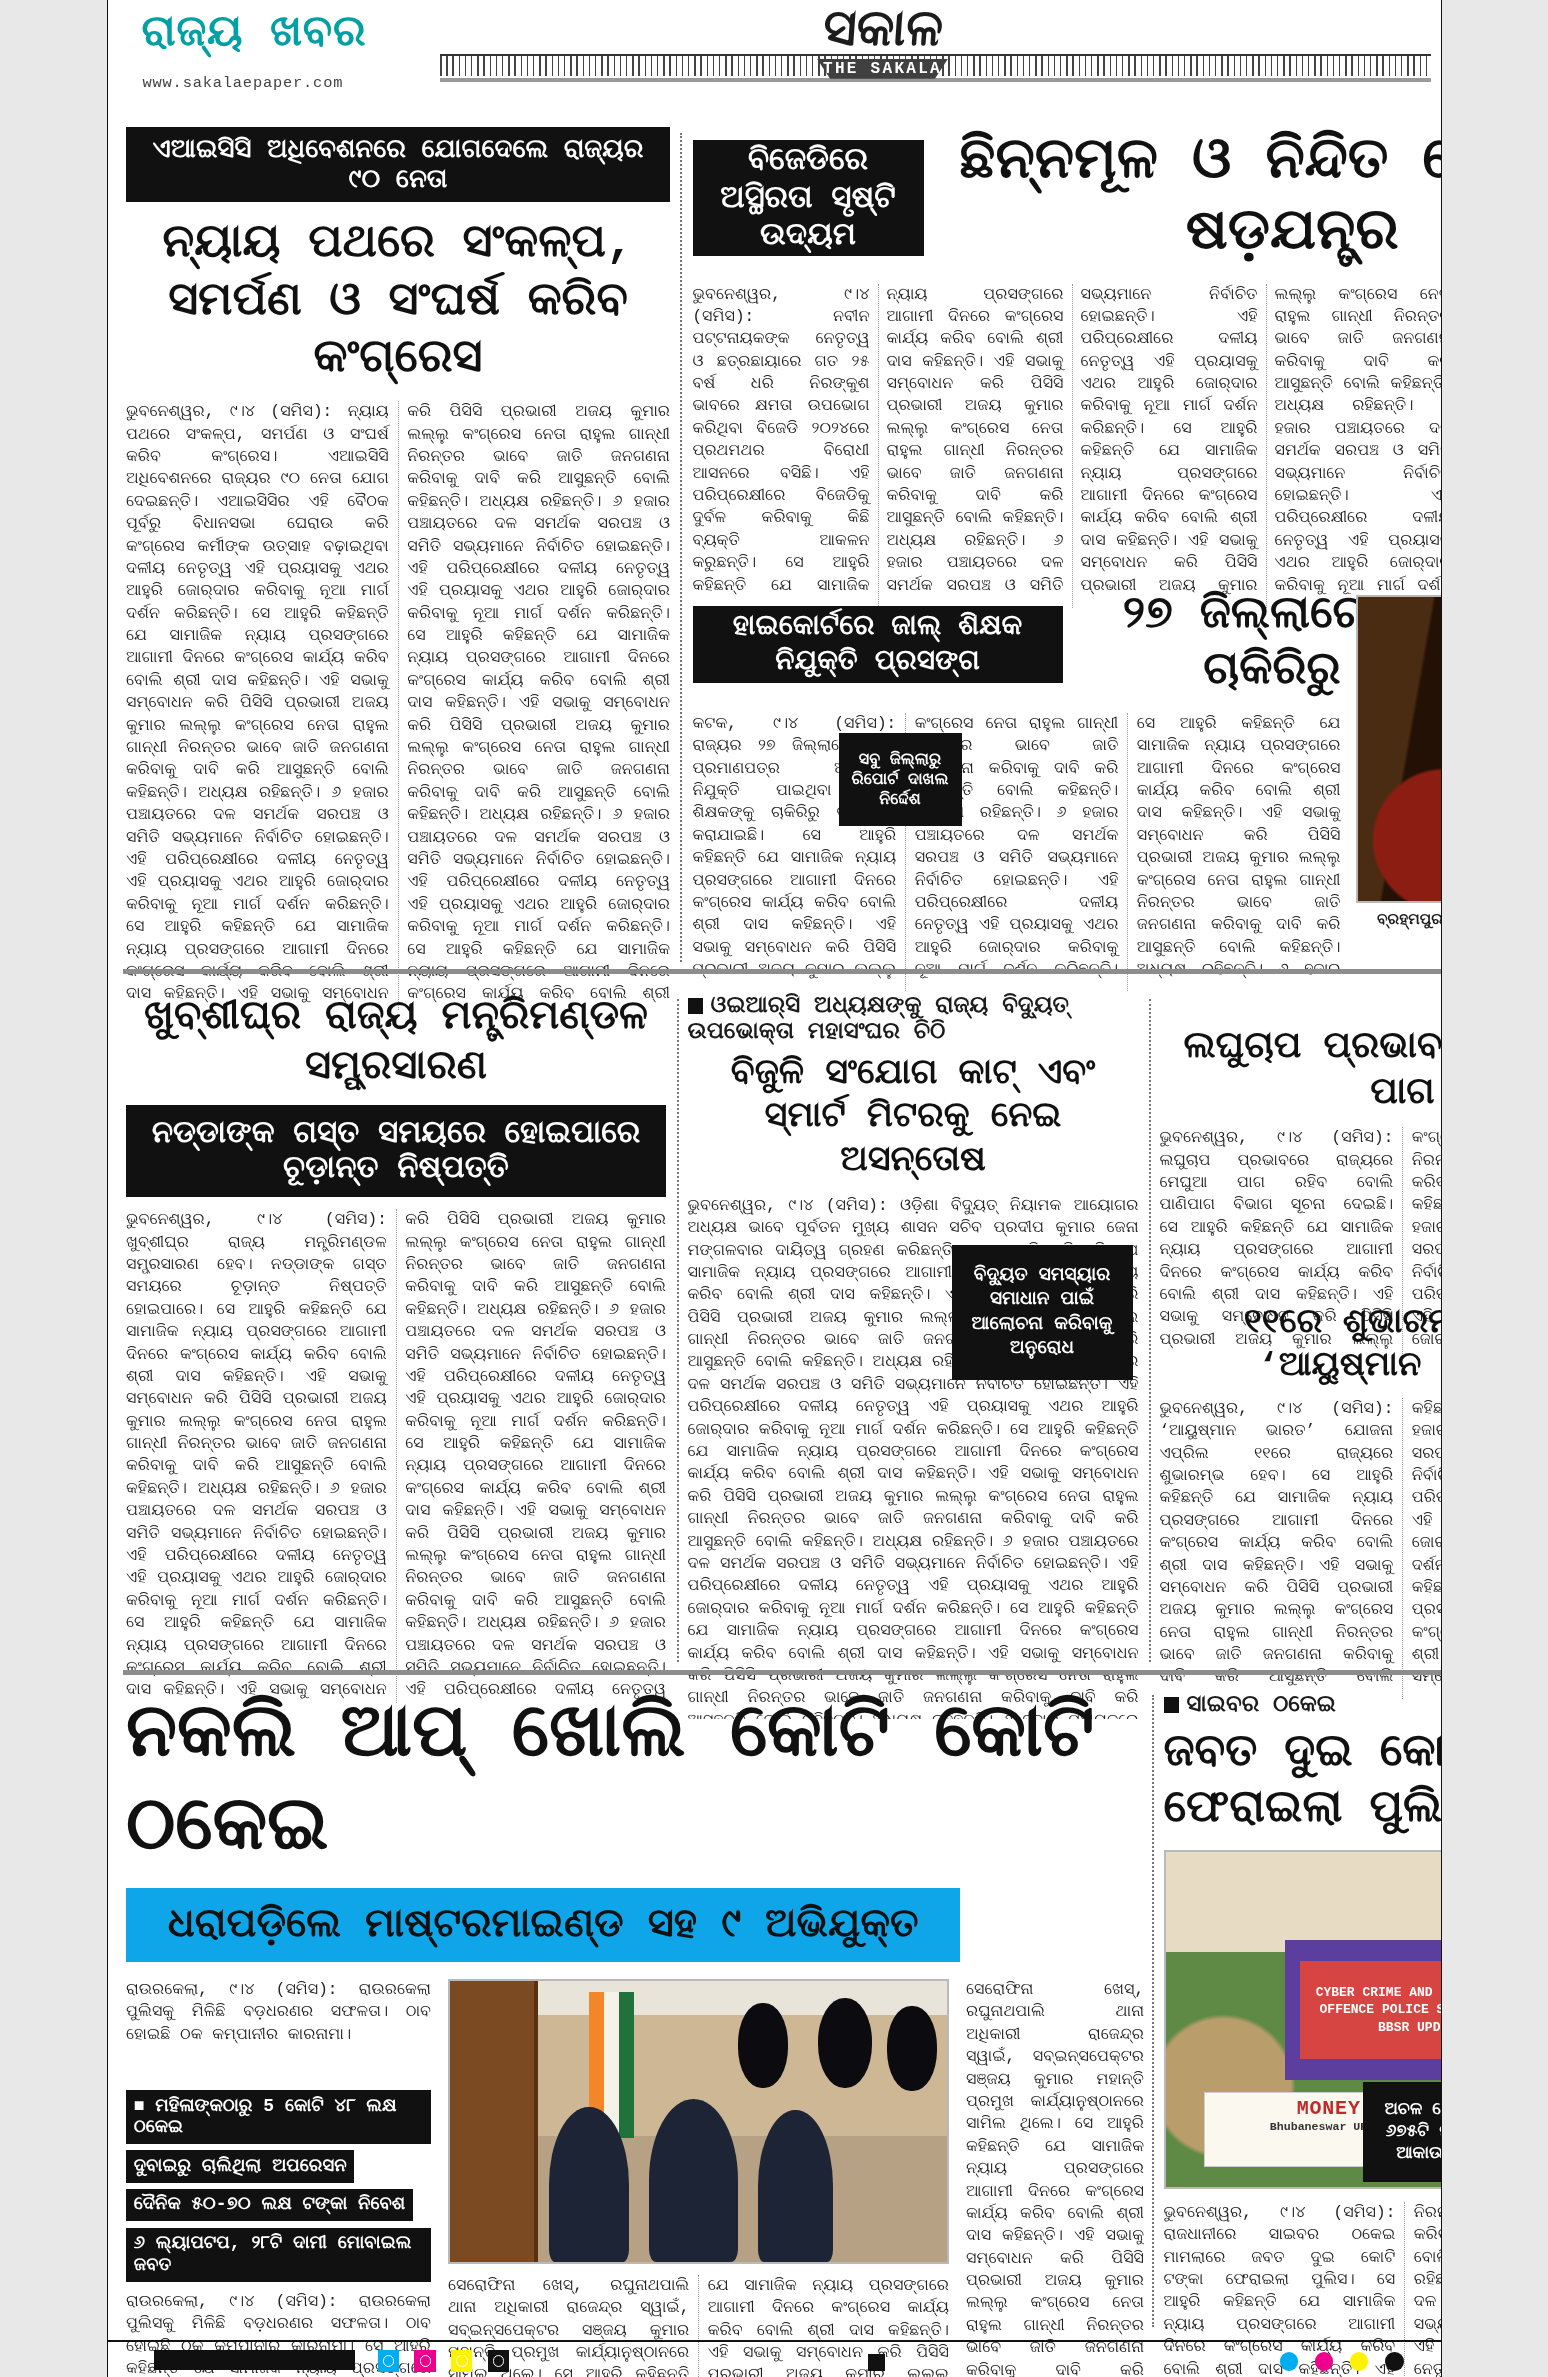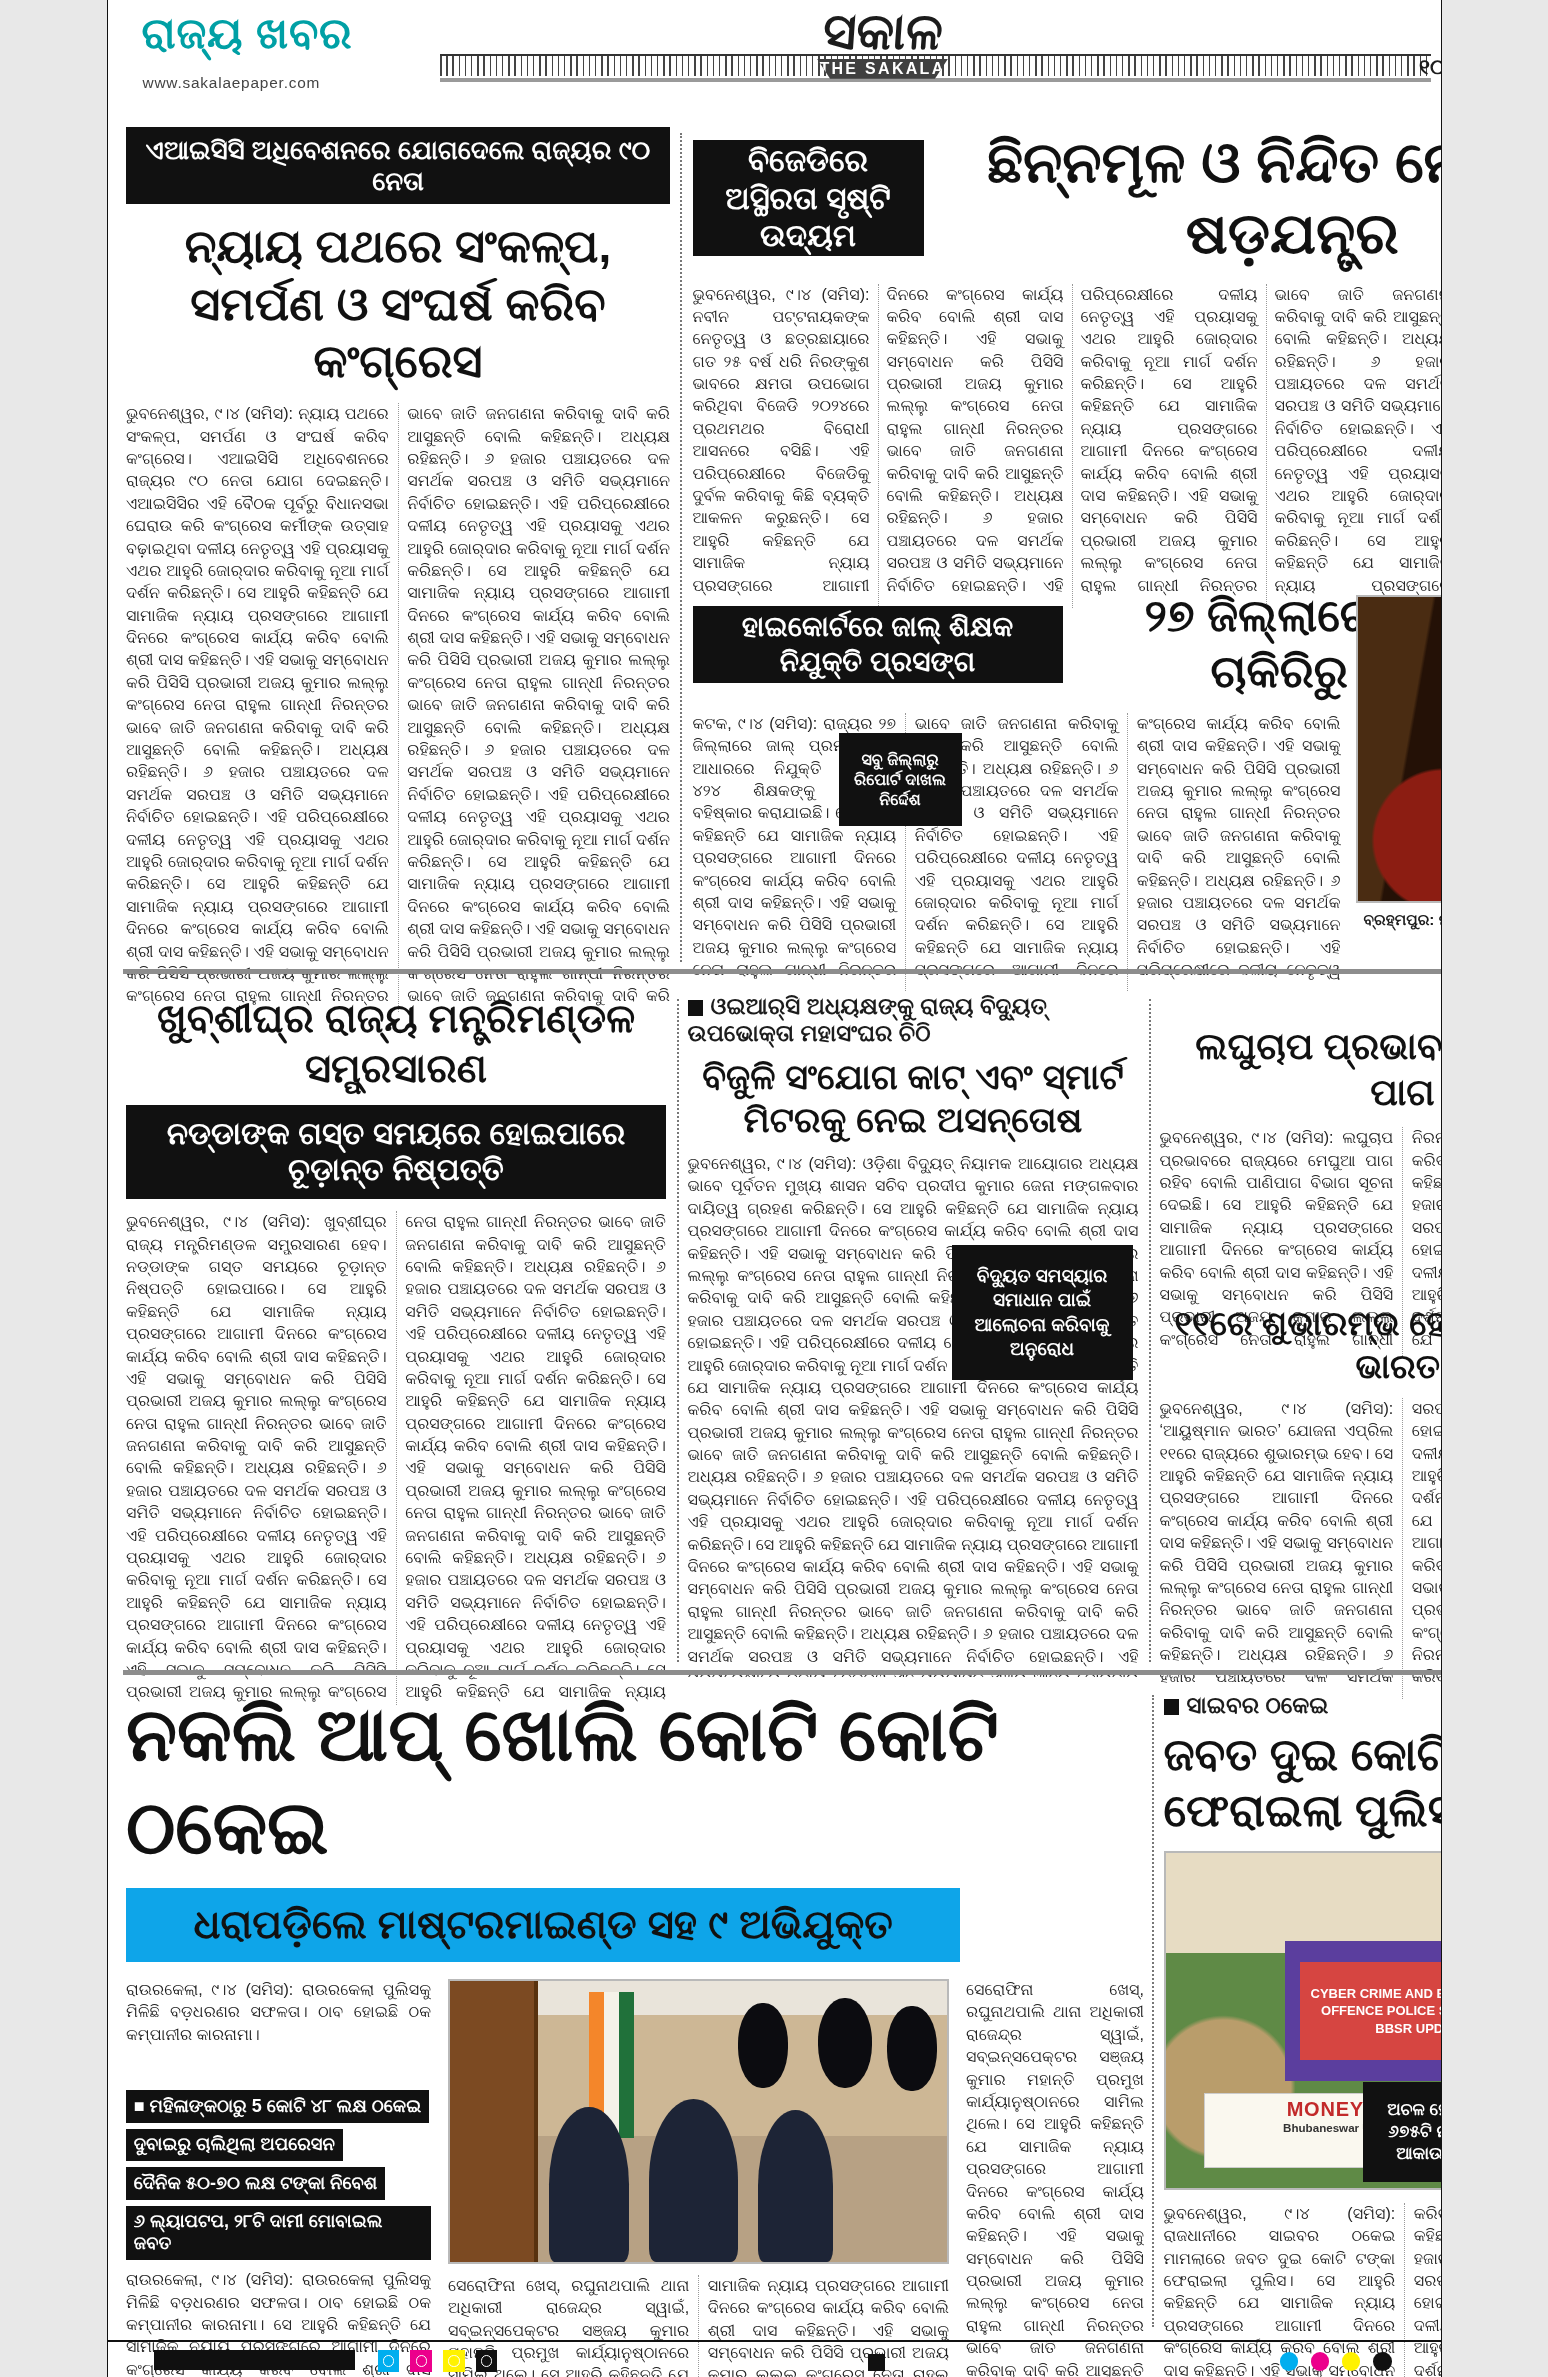--- a/index.html
+++ b/index.html
@@ -1,17 +1,17 @@
 <!DOCTYPE html>
 <html style="font-size:12.3px"><head>
 <meta charset="utf-8">
 <style>
   html,body{margin:0;padding:0;background:#e8e8e8;}
   .page{position:relative;width:1335px;height:2377px;background:#ffffff;margin:0 auto;
-        font-family:Liberation Sans, sans-serif;color:#1c1c1c;overflow:hidden;
+        font-family:Liberation Mono, monospace;color:#1c1c1c;overflow:hidden;
         border-left:1.5px solid #111;border-right:1.5px solid #111;box-sizing:border-box;}
   .abs{position:absolute;}
   
   .section-title{left:34px;top:9.3px;font-size:43px;font-weight:900;color:#00a0a5;letter-spacing:0.8px;}
   .website{left:35px;top:74px;font-size:15.4px;color:#444;letter-spacing:0.8px;}
   .tickrule{left:332px;right:9.3px;top:54px;height:20px;border-top:2.3px solid #333;
             background:repeating-linear-gradient(90deg,#444 0 1.5px,transparent 1.5px 6.2px);}
   .grayrule{left:332px;right:9.3px;top:78px;height:3.9px;background:#9a9a9a;}
   .logo-wrap{left:694px;top:6.2px;width:162px;text-align:center;}
   .logo-text{font-size:51px;font-weight:900;transform:skewX(-4deg);line-height:1;}

